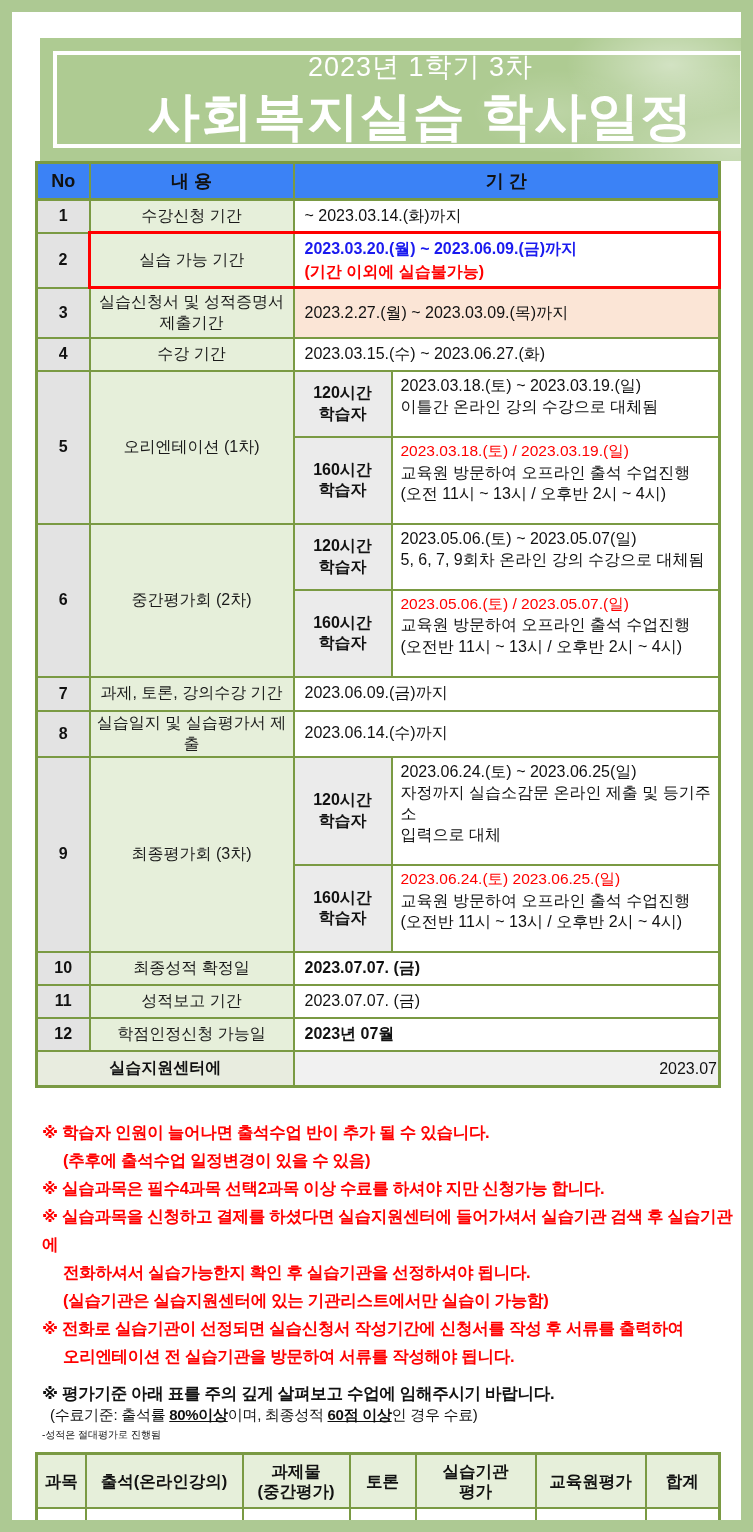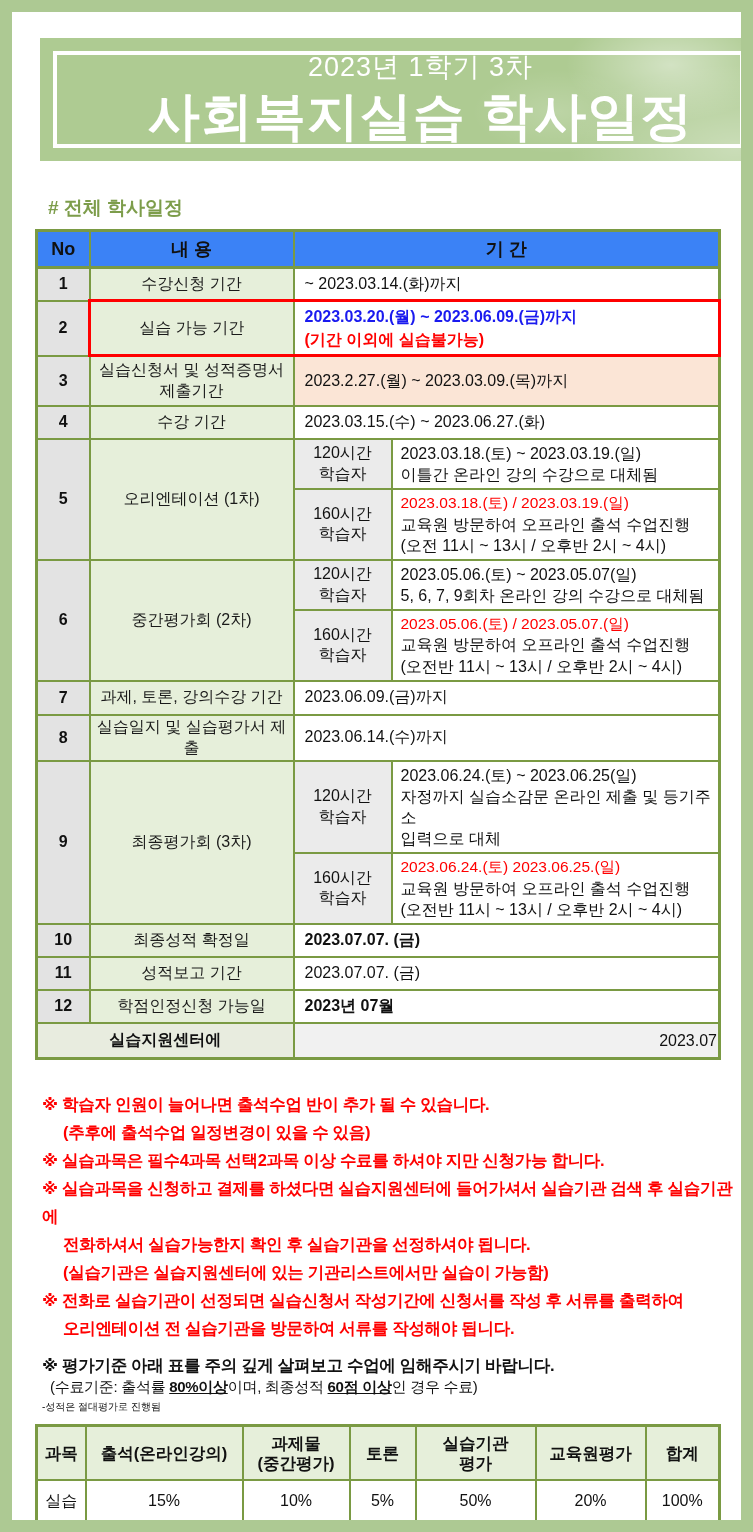--- a/index.html
+++ b/index.html
@@ -39,24 +39,24 @@
   }
   .sched thead th{
     background:#3b82f6;font-weight:800;font-size:18px;color:#111;
     border-top:3px solid #7a9a43;border-bottom:3px solid #7a9a43;
     height:32px;text-align:center;
   }
   .cell-no{background:#e3e3e3;text-align:center;font-weight:700;font-size:16px;}
   .cell-content{background:#e6efda;text-align:center;font-size:17px;color:#1a1a1a;}
   .cell-period{background:#fff;text-align:left;padding:3px 8px 3px 10px;font-size:16px;}
   .cell-sublabel{
-    background:#ebebeb;text-align:center;font-weight:400;font-size:15.5px;
+    background:#ebebeb;text-align:center;font-weight:700;font-size:15.5px;
     white-space:pre-line;line-height:1.3;margin-top:20px;
   }
-  .cell-detail{background:#fff;text-align:left;padding:3px 6px 3px 8px;font-size:15.5px;line-height:1.32;border-radius:17px;}
+  .cell-detail{background:#fff;text-align:left;padding:3px 6px 19px 8px;font-size:15.5px;line-height:1.32;border-radius:17px;}
   .preline{white-space:pre-line;}
   .blue-bold{color:#1a1aef;font-weight:800;font-size:16px;line-height:1.45;}
   .red-bold{color:#ff0000;font-weight:800;font-size:16px;line-height:1.45;}
   .red-date{color:#ff0000;font-size:15.5px;}
   .bold{font-weight:800;}
   .peach{background:#fbe5d6;}
   td.rb-left{border-top:3px solid #ff0000;border-bottom:3px solid #ff0000;border-left:3px solid #ff0000;}
   td.rb-right{border-top:3px solid #ff0000;border-bottom:3px solid #ff0000;border-right:3px solid #ff0000;}
   .final-label{background:#e8ecdf;text-align:center;font-weight:700;font-size:16px;}
   .final-value{background:#f1f1f1;text-align:right;font-size:16px;}
@@ -78,21 +78,20 @@
 <body>
 
 <div class="page">
 
   <div class="banner">
     <div class="banner-border"></div>
     <div class="banner-sub">2023년 1학기 3차</div>
     <div class="banner-title">사회복지실습 학사일정</div>
   </div>
 
-  <div class="section-heading"># 전체 학사일정</div>
 
   <table class="sched">
     <colgroup>
         <col style="width:53px">
         <col style="width:204px">
         <col style="width:98px">
         <col style="width:328px">
       </colgroup>
     <thead>
       <tr style="height:32px">

